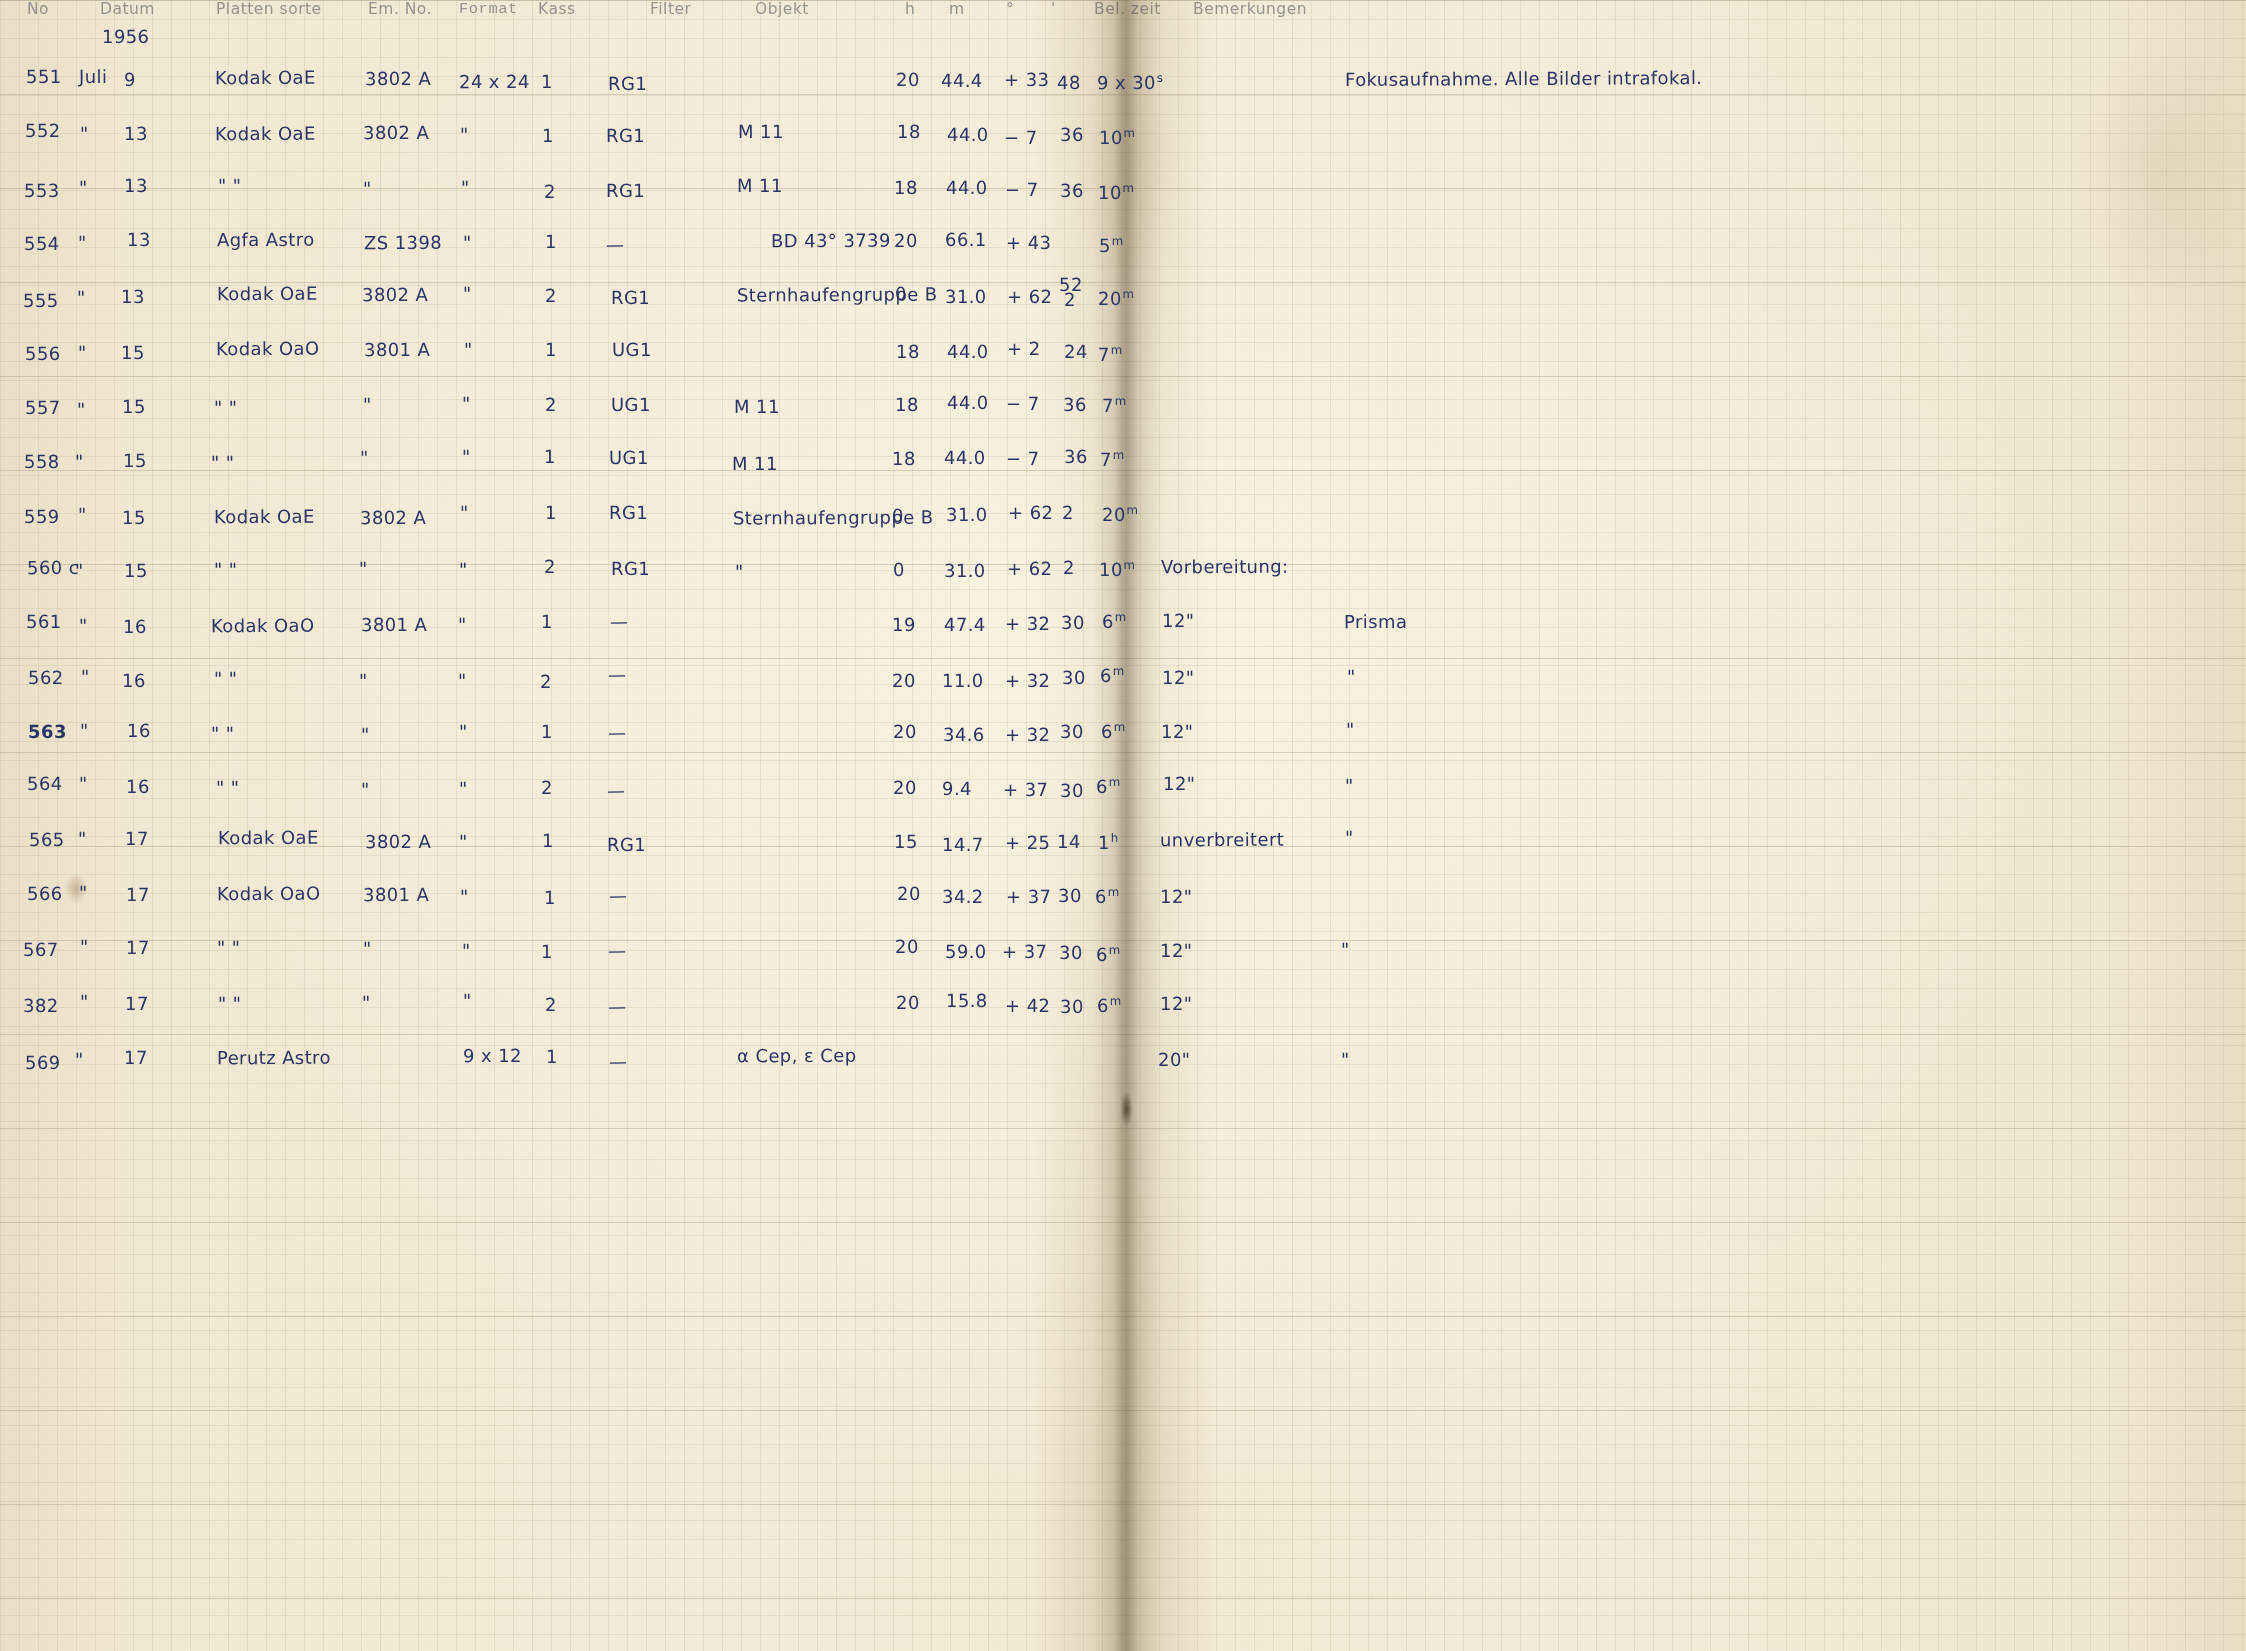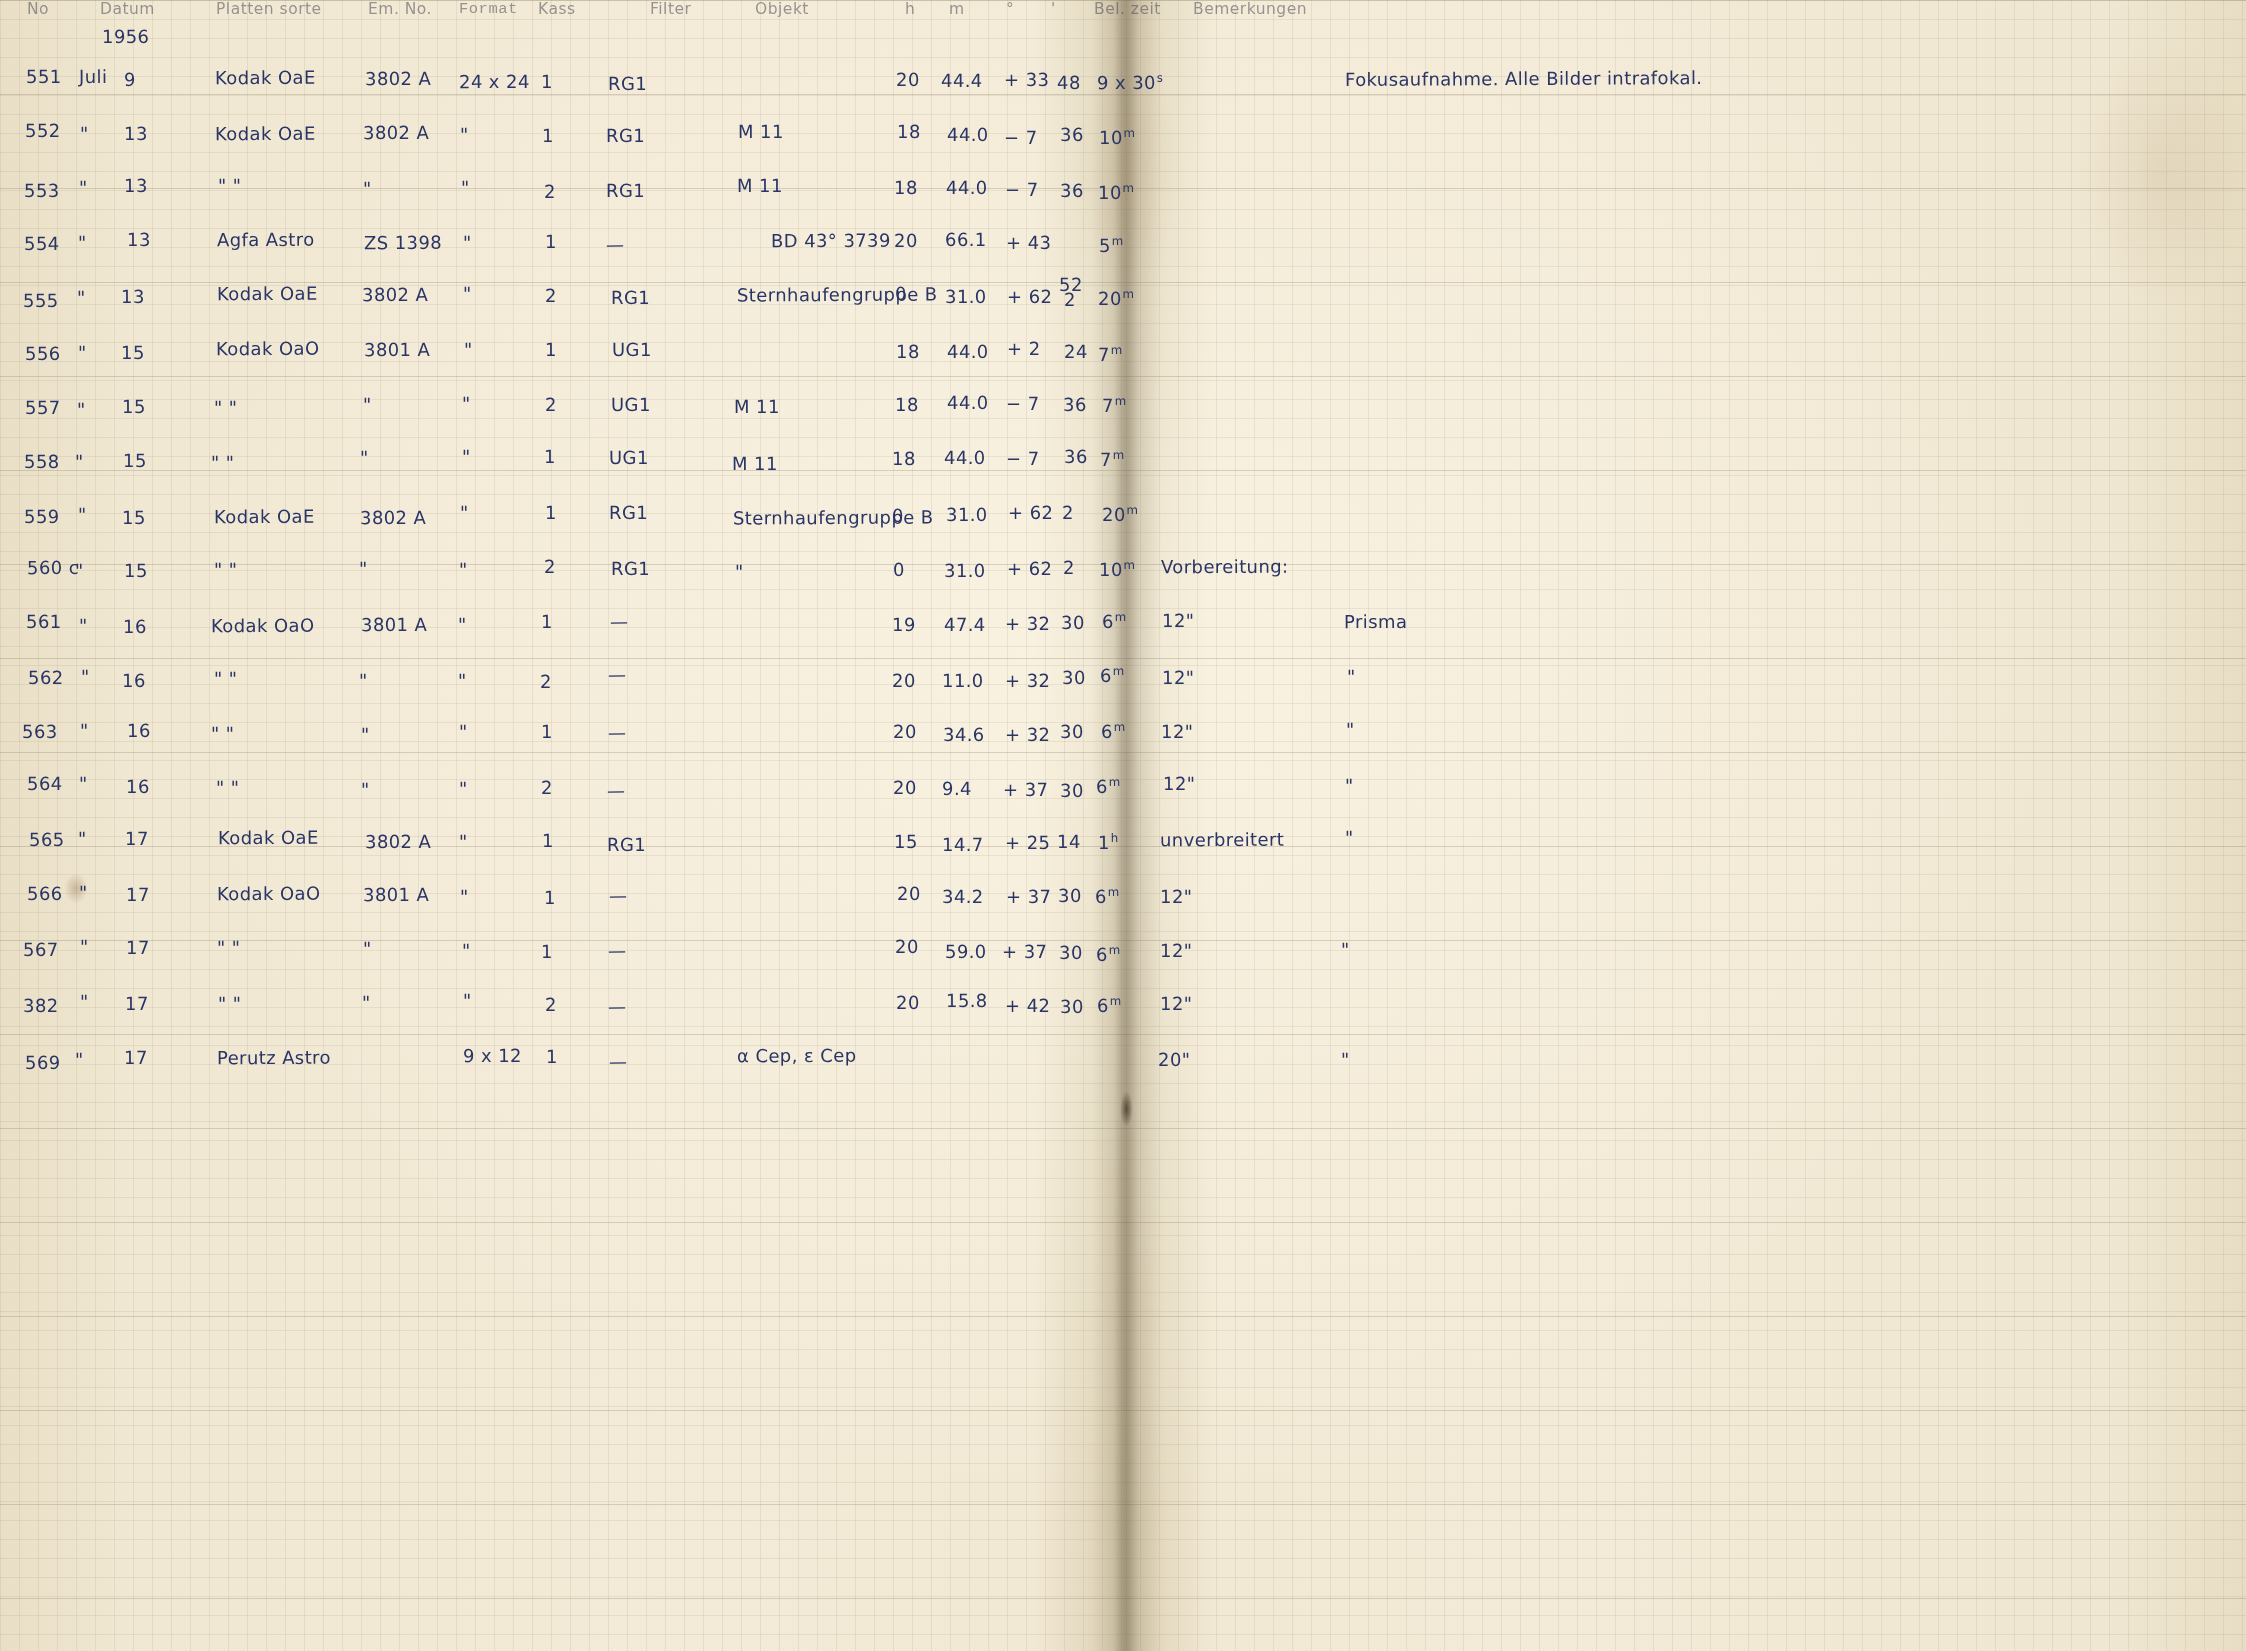--- a/index.html
+++ b/index.html
@@ -258,21 +258,21 @@
       <div class="ink cell" style="left: 28px; top: -2.1px; transform: rotate(-0.3deg);">562</div>
       <div class="ink cell" style="left: 81px; top: -2.8px; transform: rotate(-0.3deg);">"</div>
       <div class="ink cell" style="left: 122px; top: 1.3px; transform: rotate(-0.3deg);">16</div>
       <div class="ink cell" style="left: 214px; top: -1px; transform: rotate(-0.3deg);">"     "</div>
       <div class="ink cell" style="left: 359px; top: 1.2px; transform: rotate(-0.3deg);">"</div>
       <div class="ink cell" style="left: 458px; top: 1px; transform: rotate(-0.3deg);">"</div>
       <div class="ink cell" style="left: 540px; top: 1.6px; transform: rotate(-0.3deg);">2</div>
       <div class="ink cell" style="left: 608px; top: -4.6px; transform: rotate(-0.3deg);">—</div>
     </div>
     <div class="row" style="top: 723px;">
-      <div class="ink cell" style="left: 22px; top: -2.5px; transform: rotate(-0.3deg);">563</div>
+      <div class="ink cell" style="left: 28px; top: -2.5px; transform: rotate(-0.3deg); font-weight: bold;">563</div>
       <div class="ink cell" style="left: 80px; top: -3.2px; transform: rotate(-0.3deg);">"</div>
       <div class="ink cell" style="left: 127px; top: -2.9px; transform: rotate(-0.3deg);">16</div>
       <div class="ink cell" style="left: 211px; top: -0.02px; transform: rotate(-0.3deg);">"     "</div>
       <div class="ink cell" style="left: 361px; top: 0.5px; transform: rotate(-0.3deg);">"</div>
       <div class="ink cell" style="left: 459px; top: -1.6px; transform: rotate(-0.3deg);">"</div>
       <div class="ink cell" style="left: 541px; top: -1.7px; transform: rotate(-0.3deg);">1</div>
       <div class="ink cell" style="left: 608px; top: -0.6px; transform: rotate(-0.3deg);">—</div>
     </div>
     <div class="row" style="top: 778px;">
       <div class="ink cell" style="left: 27px; top: -4.7px; transform: rotate(-0.3deg);">564</div>

